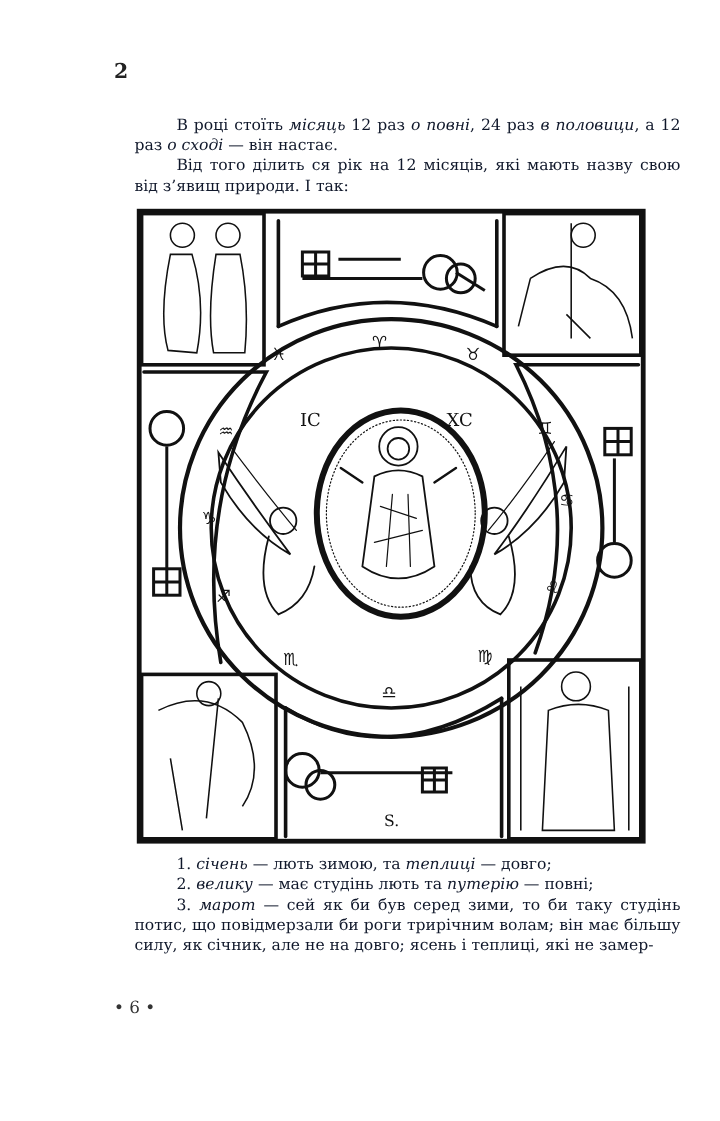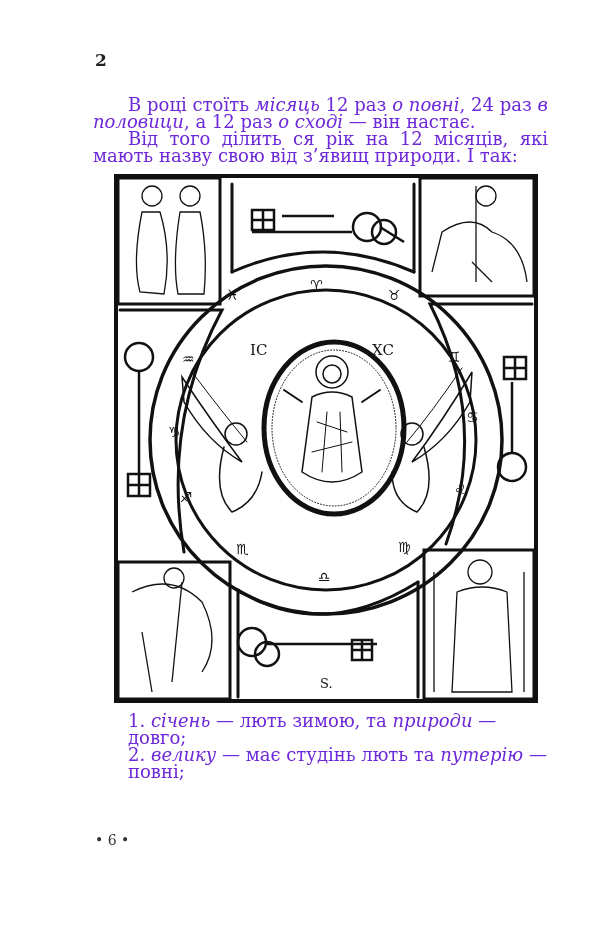--- a/index.html
+++ b/index.html
@@ -1,19 +1,19 @@
 <!DOCTYPE html>
 <html><head>
 <meta charset="utf-8">
 <style>
   html, body { margin: 0; padding: 0; background: #ffffff; }
   body { width: 600px; height: 934px; position: relative; overflow: hidden; color: #1a1a1a; }
   .page { position: absolute; left: 0; top: 0; width: 600px; height: 934px; }
   .src-page-number { position: absolute; left: 95px; top: 50px; font-family: "DejaVu Serif", serif; font-size: 17px; font-weight: bold; color: #222; }
-  .body-text { position: absolute; left: 93px; width: 455px; font-family: "DejaVu Serif", serif; font-size: 18px; line-height: 17px; color: #6d28d9; text-align: justify; }
+  .body-text { position: absolute; left: 112px; width: 455px; font-family: "DejaVu Serif", serif; font-size: 13px; line-height: 17px; color: #0f172a; text-align: justify; }
   .para { margin: 0; text-indent: 35px; }
   .body-text i { font-style: italic; }
   .top-text { top: 96px; }
   .bottom-text { top: 712px; }
   .illustration { position: absolute; left: 112px; top: 172px; width: 428px; height: 533px; }
   .footer { position: absolute; top: 832px; left: 95px; width: 455px; height: 20px; font-family: "DejaVu Serif", serif; font-size: 14px; color: #333; }
   .footer-left { position: absolute; left: 0; top: 0; }
   .footer-right { position: absolute; right: 8px; top: 0; }
   .list-line { margin: 0; padding-left: 35px; text-align: left; }
 </style>
@@ -125,20 +125,21 @@
         <circle cx="62" cy="406" r="10"></circle>
         <path d="M20 420 Q60 400 90 430 Q110 470 90 500 M30 460 L40 520 M70 410 L60 510"></path>
         <circle cx="368" cy="400" r="12"></circle>
         <path d="M345 420 Q370 410 395 420 L400 520 L340 520 Z"></path>
         <path d="M322 400 L322 520 M412 400 L412 520"></path>
       </g>
     </svg>
   </div>
 
   <div class="body-text bottom-text">
-    <p class="list-line"><span>1.</span> <i>січень</i><span> — лють зимою, та </span><i>природи</i><span> — довго;</span></p>
+    <p class="list-line"><span>1.</span> <i>січень</i><span> — лють зимою, та </span><i>теплиці</i><span> — довго;</span></p>
     <p class="list-line"><span>2.</span> <i>велику</i><span> — має студінь лють та </span><i>путерію</i><span> — повні;</span></p>
+    <p class="para"><span>3.</span> <i>марот</i><span> — сей як би був серед зими, то би таку студінь потис, що повідмерзали би роги трирічним волам; він має більшу силу, як січник, але не на довго; ясень і теплиці, які не замер-</span></p>
   </div>
 
   <div class="footer">
     <span class="footer-left">• 6 •</span>
   </div>
 </div>
 
 </body></html>

